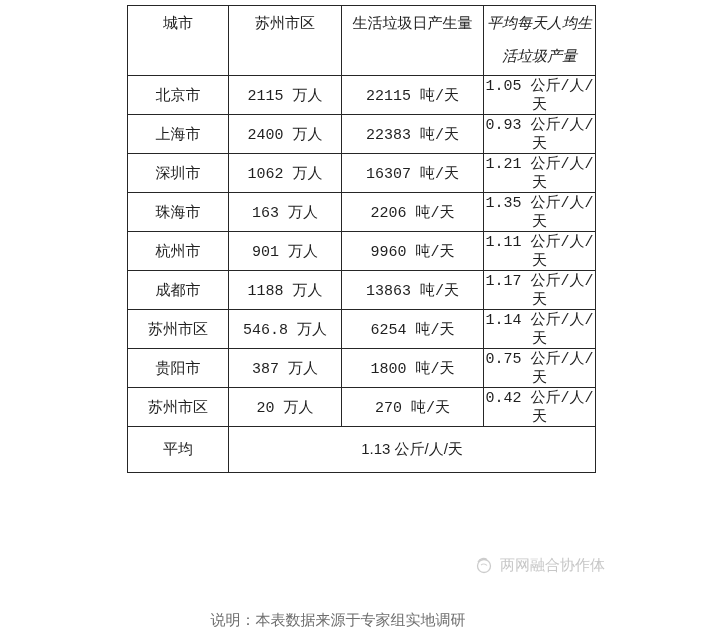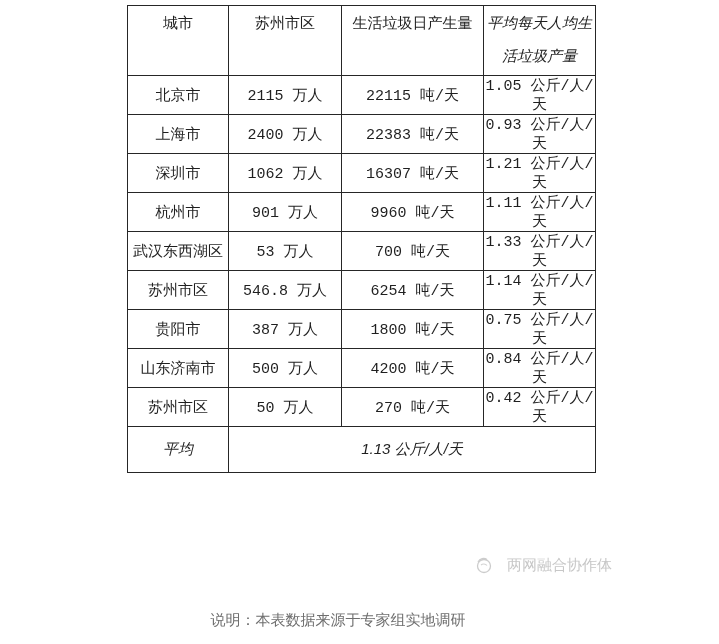--- a/index.html
+++ b/index.html
@@ -47,29 +47,28 @@
     font-style: italic;
   }
   tbody td {
     height: 34px;
     vertical-align: middle;
     font-family: Liberation Mono, monospace;
   }
   tfoot td {
     height: 45px;
     vertical-align: middle;
-    font-style: italic;
   }
   .watermark {
     position: absolute;
     left: 474px;
     top: 555px;
     display: flex;
     align-items: center;
-    gap: 13px;
+    gap: 6px;
     color: #c7c7c7;
     font-size: 15px;
     white-space: nowrap;
     pointer-events: none;
   }
   .watermark svg {
     display: block;
   }
   .caption {
     position: absolute;
@@ -115,52 +114,52 @@
           <td>22383 吨/天</td>
           <td>0.93 公斤/人/天</td>
         </tr>
         <tr>
           <td>深圳市</td>
           <td>1062 万人</td>
           <td>16307 吨/天</td>
           <td>1.21 公斤/人/天</td>
         </tr>
         <tr>
+          <td>珠海市</td>
+          <td>163 万人</td>
+          <td>2206 吨/天</td>
+          <td>1.35 公斤/人/天</td>
+        </tr>
+        <tr>
           <td>杭州市</td>
           <td>901 万人</td>
           <td>9960 吨/天</td>
           <td>1.11 公斤/人/天</td>
         </tr>
         <tr>
-          <td>武汉东西湖区</td>
-          <td>53 万人</td>
-          <td>700 吨/天</td>
-          <td>1.33 公斤/人/天</td>
+          <td>成都市</td>
+          <td>1188 万人</td>
+          <td>13863 吨/天</td>
+          <td>1.17 公斤/人/天</td>
         </tr>
         <tr>
           <td>苏州市区</td>
           <td>546.8 万人</td>
           <td>6254 吨/天</td>
           <td>1.14 公斤/人/天</td>
         </tr>
         <tr>
           <td>贵阳市</td>
           <td>387 万人</td>
           <td>1800 吨/天</td>
           <td>0.75 公斤/人/天</td>
         </tr>
         <tr>
-          <td>山东济南市</td>
-          <td>500 万人</td>
-          <td>4200 吨/天</td>
-          <td>0.84 公斤/人/天</td>
-        </tr>
-        <tr>
           <td>苏州市区</td>
-          <td>50 万人</td>
+          <td>20 万人</td>
           <td>270 吨/天</td>
           <td>0.42 公斤/人/天</td>
         </tr>
       </tbody>
       <tfoot>
         <tr>
           <td>平均</td>
           <td colspan="3">1.13 公斤/人/天</td>
         </tr>
       </tfoot>

